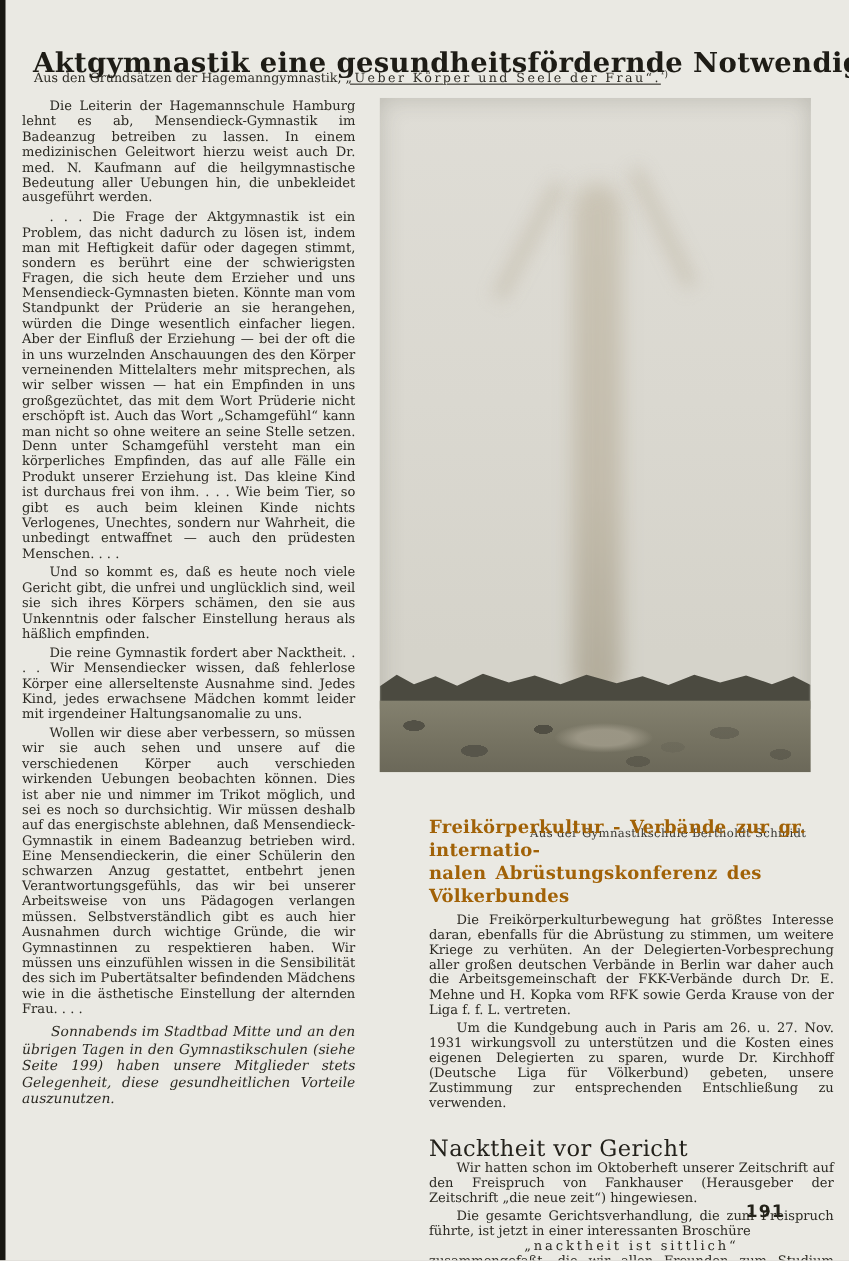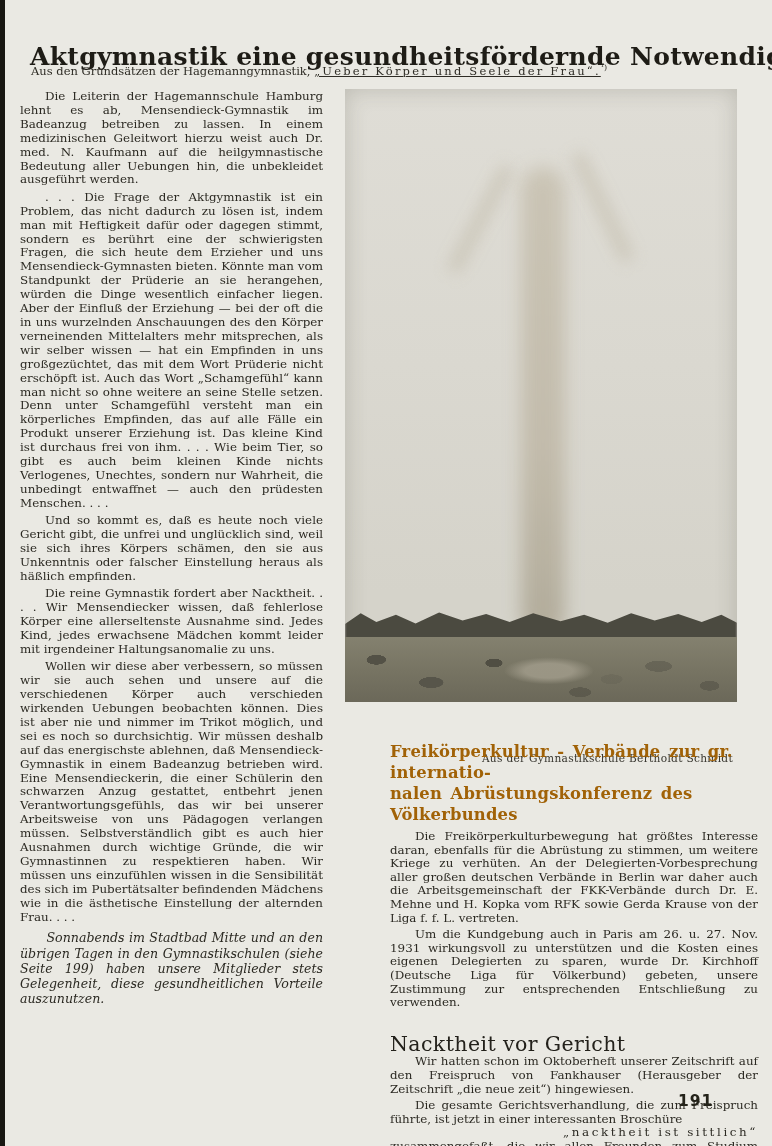--- a/index.html
+++ b/index.html
@@ -149,21 +149,21 @@
     font-size: 20.5px;
     font-weight: 400;
     letter-spacing: 0.4px;
     color: #23211b;
     margin: 28px 0 4px 0;
     text-align: left;
   }
 
   .brochure-line {
     text-indent: 0 !important;
-    text-align: right;
+    text-align: center;
     letter-spacing: 2.6px;
     margin: 0 !important;
   }
   .no-indent { text-indent: 0 !important; }
   .tight { margin-bottom: 0 !important; }
 
   .page-number {
     position: absolute;
     left: 678px; top: 1092px;
     font-family: "DejaVu Sans", sans-serif;

